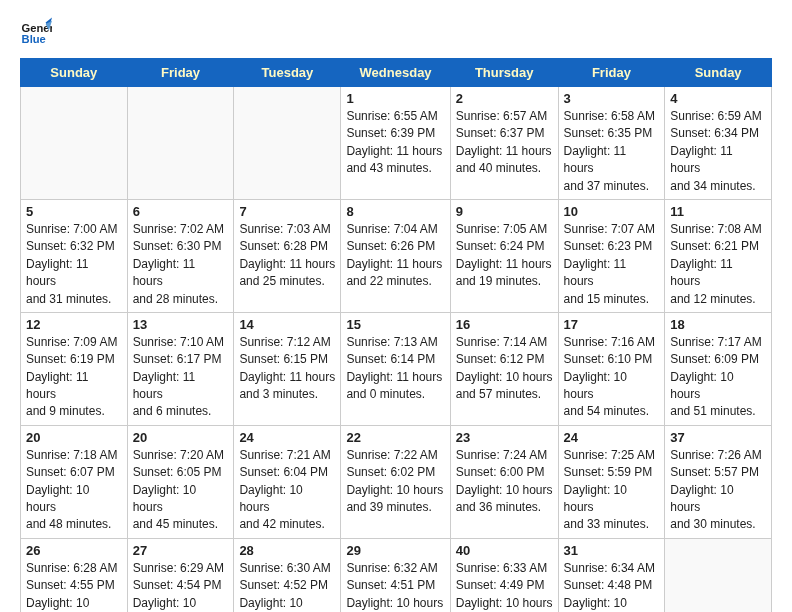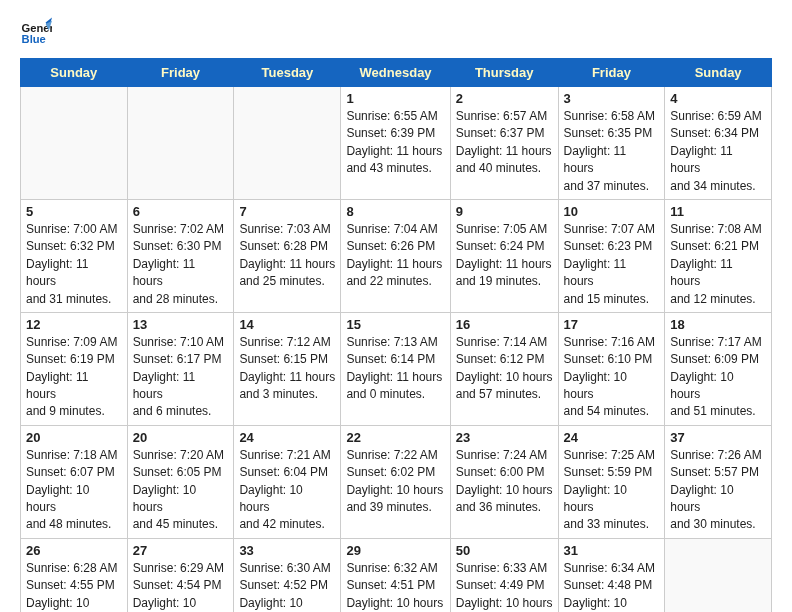--- a/index.html
+++ b/index.html
@@ -231,29 +231,29 @@
         <tr>
           <td>
             <div class="day-num">26</div>
             <div class="day-info">Sunrise: 6:28 AM<br>Sunset: 4:55 PM<br>Daylight: 10 hours<br>and 27 minutes.</div>
           </td>
           <td>
             <div class="day-num">27</div>
             <div class="day-info">Sunrise: 6:29 AM<br>Sunset: 4:54 PM<br>Daylight: 10 hours<br>and 24 minutes.</div>
           </td>
           <td>
-            <div class="day-num">33</div>
+            <div class="day-num">28</div>
             <div class="day-info">Sunrise: 6:30 AM<br>Sunset: 4:52 PM<br>Daylight: 10 hours<br>and 22 minutes.</div>
           </td>
           <td>
             <div class="day-num">29</div>
             <div class="day-info">Sunrise: 6:32 AM<br>Sunset: 4:51 PM<br>Daylight: 10 hours<br>and 19 minutes.</div>
           </td>
           <td>
-            <div class="day-num">50</div>
+            <div class="day-num">40</div>
             <div class="day-info">Sunrise: 6:33 AM<br>Sunset: 4:49 PM<br>Daylight: 10 hours<br>and 16 minutes.</div>
           </td>
           <td>
             <div class="day-num">31</div>
             <div class="day-info">Sunrise: 6:34 AM<br>Sunset: 4:48 PM<br>Daylight: 10 hours<br>and 13 minutes.</div>
           </td>
           <td class="empty"></td>
         </tr>
       </tbody>
   </table>

